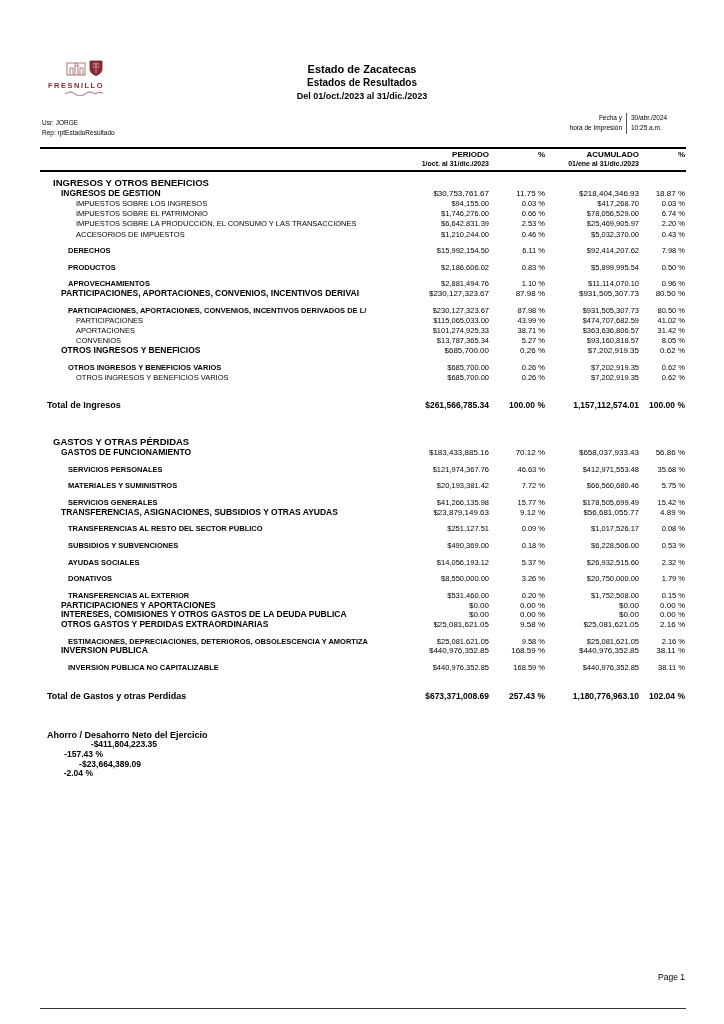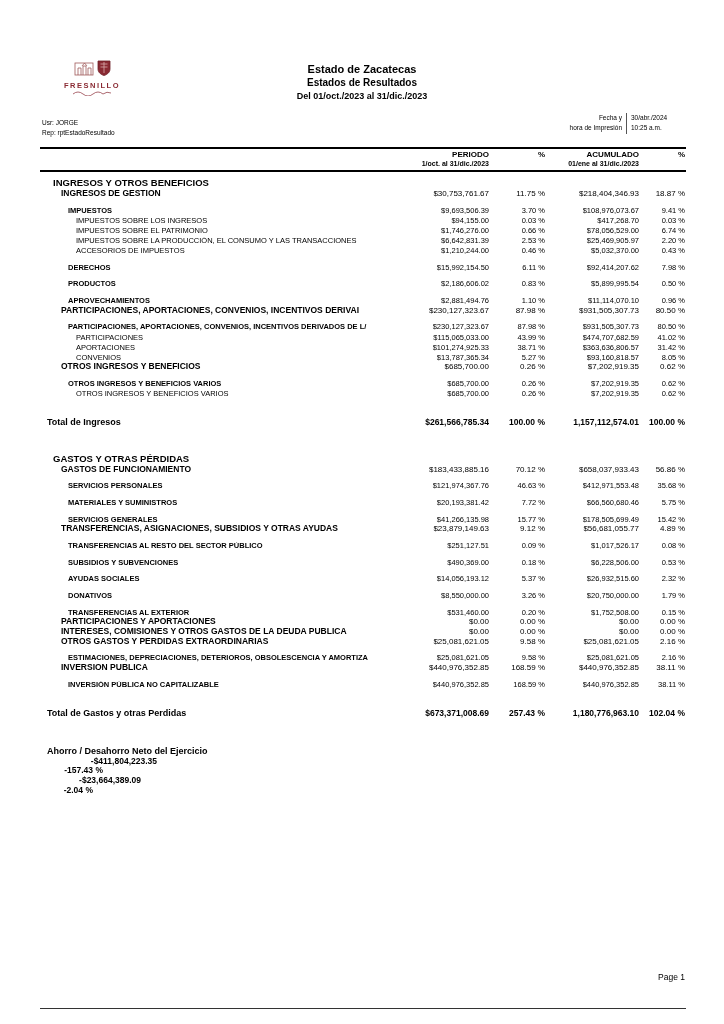--- a/index.html
+++ b/index.html
@@ -8,22 +8,22 @@
     background:#ffffff;
     font-family:"Liberation Sans", sans-serif;
     color:#000;
     position:relative;
     overflow:hidden;
   }
   .page { position:absolute; inset:0; background:#fff; }
 
   
   .logo {
-    position:absolute; left:56px; top:60px; width:72px;
-    text-align:center; color:#8a2a33;
+    position:absolute; left:48px; top:60px; width:72px;
+    text-align:left; color:#8a2a33;
   }
   .logo-crests { display:flex; justify-content:center; gap:3px; }
   .logo-name {
     font-size:7.5px; font-weight:bold; letter-spacing:1.5px; margin-top:1px;
     color:#8a2a33;
   }
   .logo-tagline svg { display:block; margin:0 auto; }
 
   .title-block { position:absolute; left:0; right:0; top:62px; text-align:center; line-height:1.18; }
   .t-main  { font-size:14px; font-weight:bold; }
@@ -163,27 +163,20 @@
         <div class="val v2"></div>
         <div class="val p2"></div>
       </div>
       <div class="row r-l1">
         <div class="lbl">INGRESOS DE GESTIÓN</div>
         <div class="val v1">$30,753,761.67</div>
         <div class="val p1">11.75 %</div>
         <div class="val v2">$218,404,346.93</div>
         <div class="val p2">18.87 %</div>
       </div>
-      <div class="row r-l2">
-        <div class="lbl">IMPUESTOS</div>
-        <div class="val v1">$9,693,506.39</div>
-        <div class="val p1">3.70 %</div>
-        <div class="val v2">$108,976,073.67</div>
-        <div class="val p2">9.41 %</div>
-      </div>
       <div class="row r-l3">
         <div class="lbl">IMPUESTOS SOBRE LOS INGRESOS</div>
         <div class="val v1">$94,155.00</div>
         <div class="val p1">0.03 %</div>
         <div class="val v2">$417,268.70</div>
         <div class="val p2">0.03 %</div>
       </div>
       <div class="row r-l3">
         <div class="lbl">IMPUESTOS SOBRE EL PATRIMONIO</div>
         <div class="val v1">$1,746,276.00</div>

